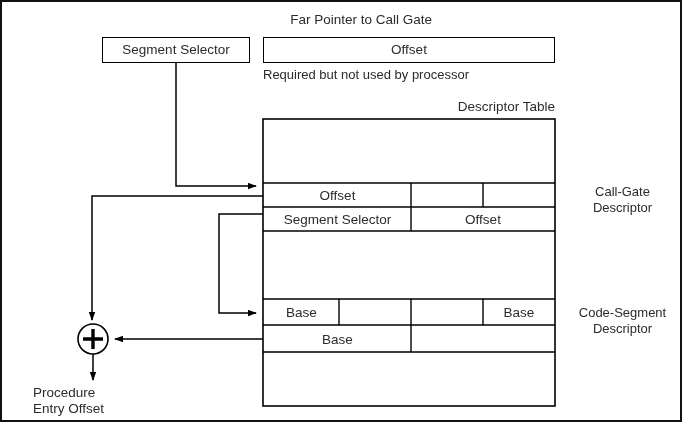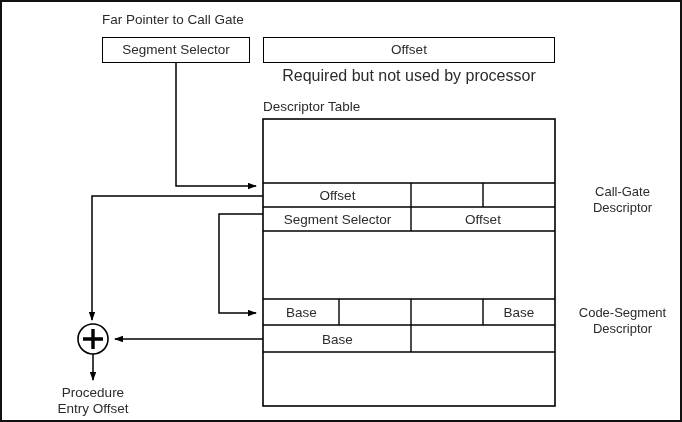--- a/index.html
+++ b/index.html
@@ -26,33 +26,32 @@
   }
   .lbl {
     position: absolute;
     color: #2b2b2b;
     font-family: "Liberation Sans", sans-serif;
     white-space: pre;
     line-height: 1.18;
   }
   .ttl {
     font-size: 13.5px;
-    text-align: left;
+    text-align: right;
   }
   .cap {
-    font-size: 16px;
-    text-align: center;
+    font-size: 13px;
+    text-align: left;
   }
   .side {
     font-size: 13px;
     text-align: center;
   }
   .btm {
     font-size: 13.5px;
-    text-align: center;
   }
   .box {
     position: absolute;
     border: 1.6px solid #000000;
     box-sizing: border-box;
     background: #ffffff;
   }
   .box > span {
     display: block;
     width: 100%;

